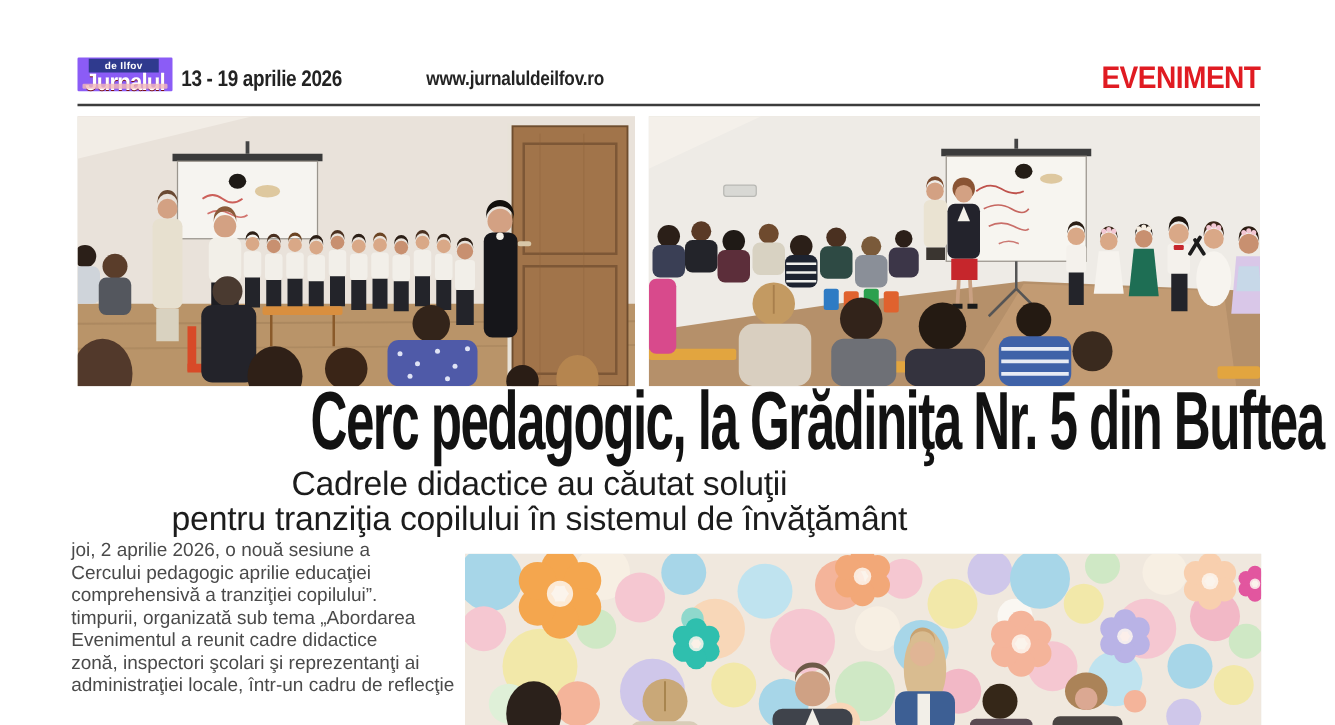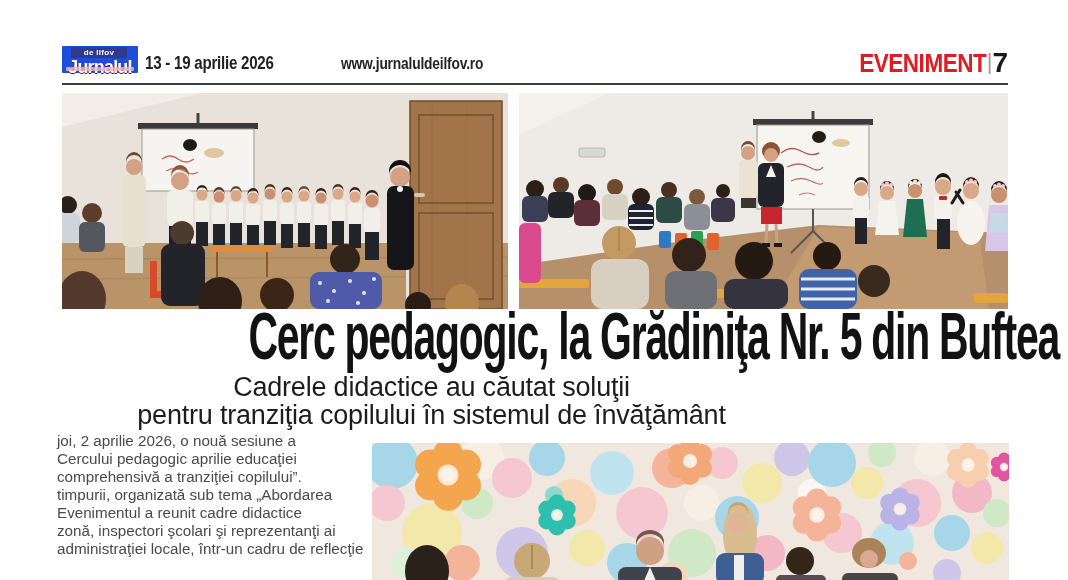--- a/index.html
+++ b/index.html
@@ -2,39 +2,39 @@
 <html><head>
 <meta charset="utf-8">
 <style>
   * { margin:0; padding:0; box-sizing:border-box; }
   html,body { width:1068px; height:580px; }
   body { font-family:"Liberation Sans", sans-serif; background:#ffffff; position:relative;
          overflow:hidden; }
   .page { position:absolute; left:0; top:0; width:1068px; height:580px; background:#fff; }
 
   
-  .logo { position:absolute; left:62px; top:46px; width:76px; height:27px; background:#1d4ed8;
+  .logo { position:absolute; left:62px; top:46px; width:76px; height:27px; background:#8b5cf6;
           z-index:5; border-radius:1px; }
   .logo-tag { position:absolute; left:9px; top:1px; width:56px; height:11px; background:#2f3a8e;
               color:#fff; font-size:8px; font-weight:bold; text-align:center; line-height:11px;
               letter-spacing:.3px; }
   .logo-title { position:absolute; left:0; top:10px; width:76px; text-align:center; color:#fff;
                 font-size:19px; font-weight:900; letter-spacing:-.8px;
                 transform:scaleX(.94); transform-origin:center;
                 text-shadow:0 1px 0 #7a0e12; }
   .logo-strip { position:absolute; left:4px; bottom:2px; width:68px; height:4px;
                 background:#f3b8b9; opacity:.8; border-radius:1px; }
   .issue-date { position:absolute; left:145px; top:53px; font-size:18px; font-weight:bold;
                 color:#232323; white-space:nowrap; transform:scaleX(.84);
                 transform-origin:left center; letter-spacing:-.3px; }
   .website { position:absolute; left:341px; top:55px; font-size:16px; font-weight:bold;
              color:#232323; white-space:nowrap; transform:scaleX(.86);
              transform-origin:left center; letter-spacing:-.2px; }
   .section-box { position:absolute; right:60px; top:48px; display:flex; align-items:center;
-                 gap:0; height:30px; }
+                 gap:21px; height:30px;flex-direction:column; }
   .section-label { color:#e01b22; font-size:25px; font-weight:900; letter-spacing:-.5px;
                    transform:scaleX(.9); transform-origin:right center; }
   .section-divider { color:#9a9a9a; font-size:22px; font-weight:400; margin-top:-2px; }
   .page-number { color:#1a1a1a; font-size:28px; font-weight:900; }
   .header-rule { position:absolute; left:62px; top:83px; width:946px; height:2px;
                  background:#3c3c3c; z-index:1; }
 
   
   .photo { position:absolute; overflow:hidden; background:#e8e2da; }
   .photo svg { display:block; width:100%; height:100%; }

